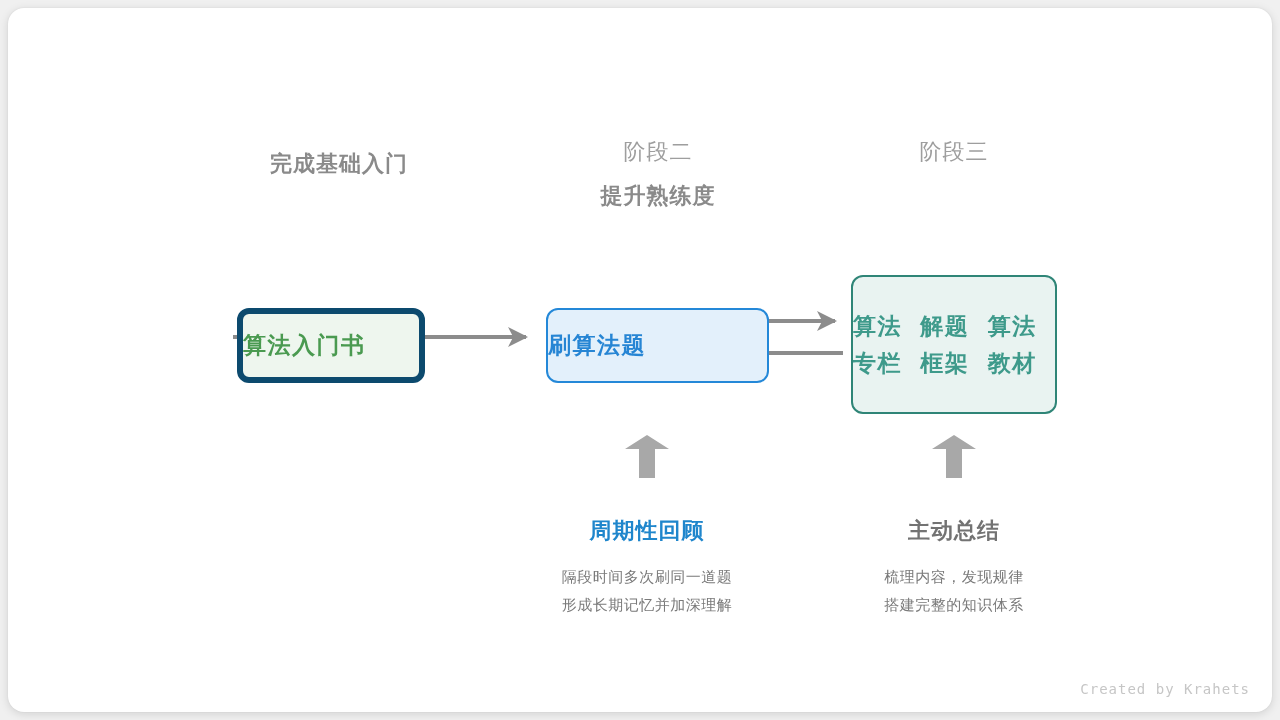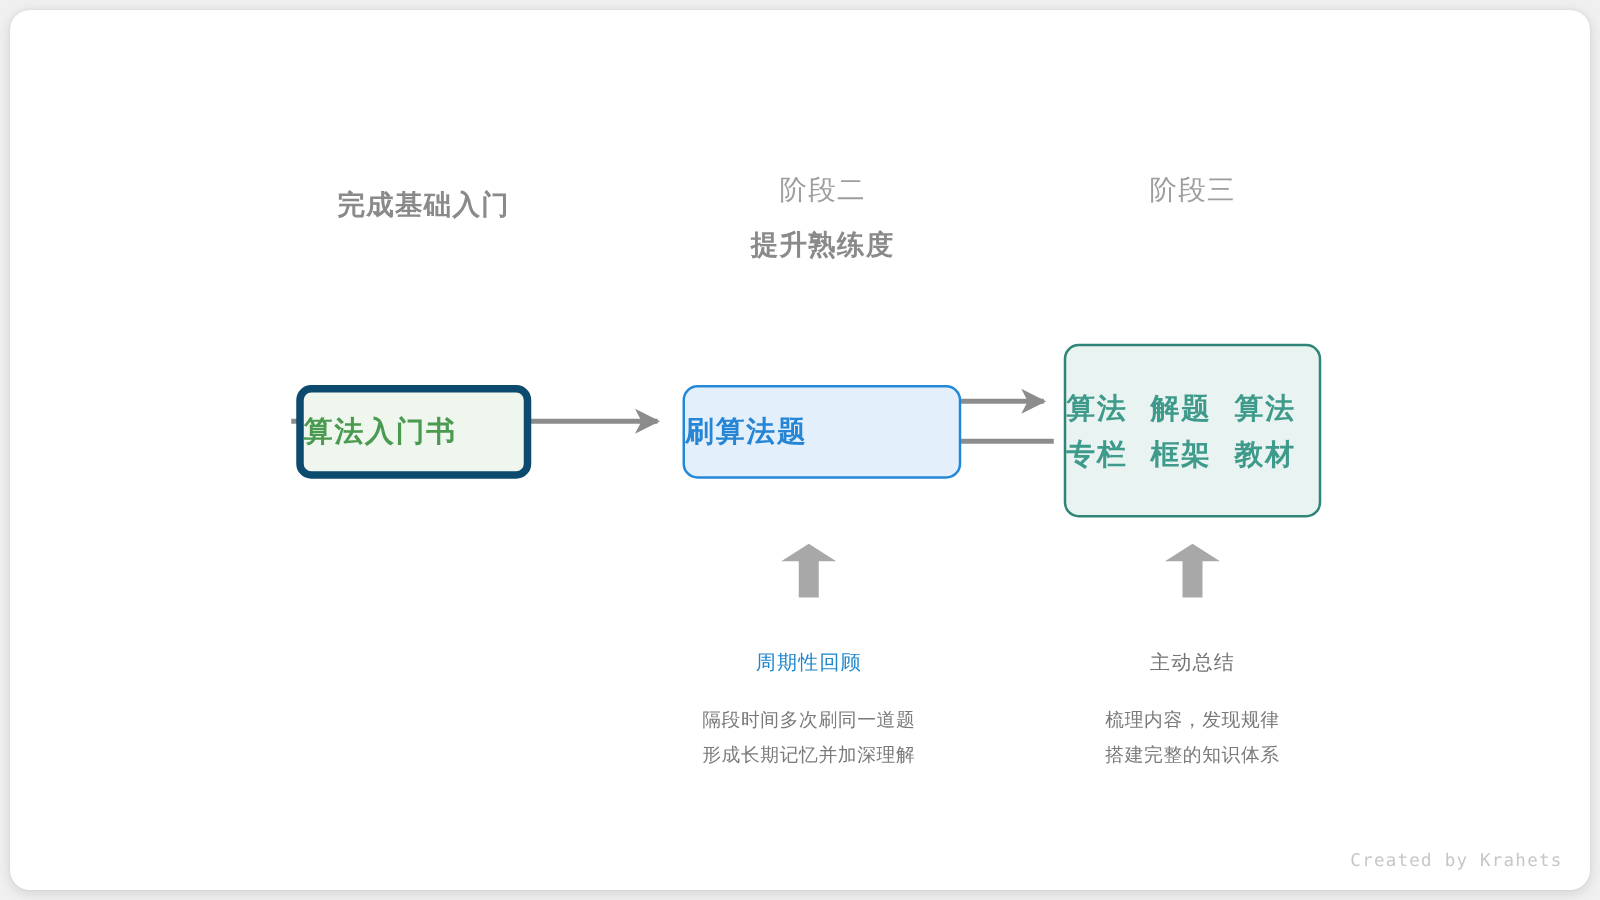--- a/index.html
+++ b/index.html
@@ -93,22 +93,22 @@
     height: 704px;
     pointer-events: none;
   }
 
   .boost {
     position: absolute;
     text-align: center;
     width: 300px;
   }
   .boost-title {
-    font-size: 16px;
-    font-weight: normal;
+    font-size: 22px;
+    font-weight: bold;
     letter-spacing: 1px;
     line-height: 30px;
   }
   .boost-desc {
     font-size: 15px;
     color: #7a7a7a;
     line-height: 28px;
     font-weight: 400;
     margin-top: 17px;
     letter-spacing: 0.5px;

